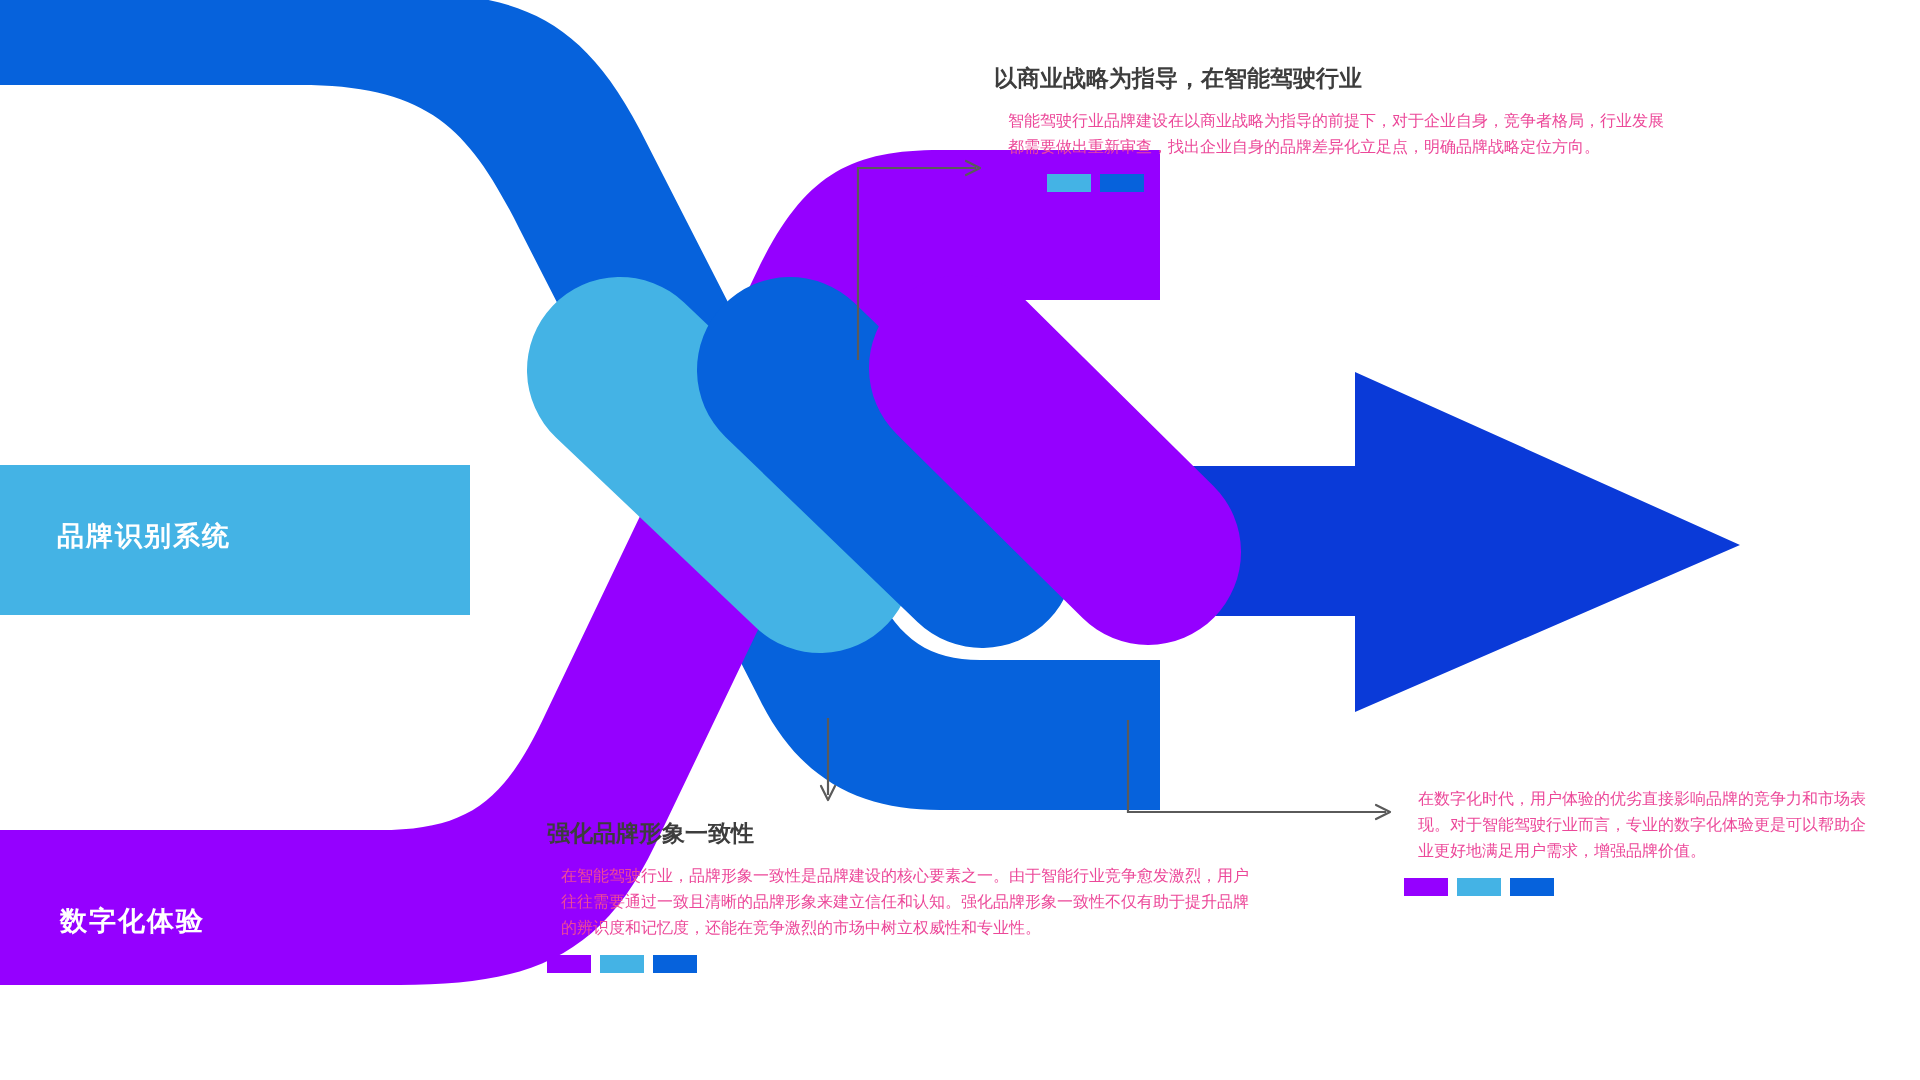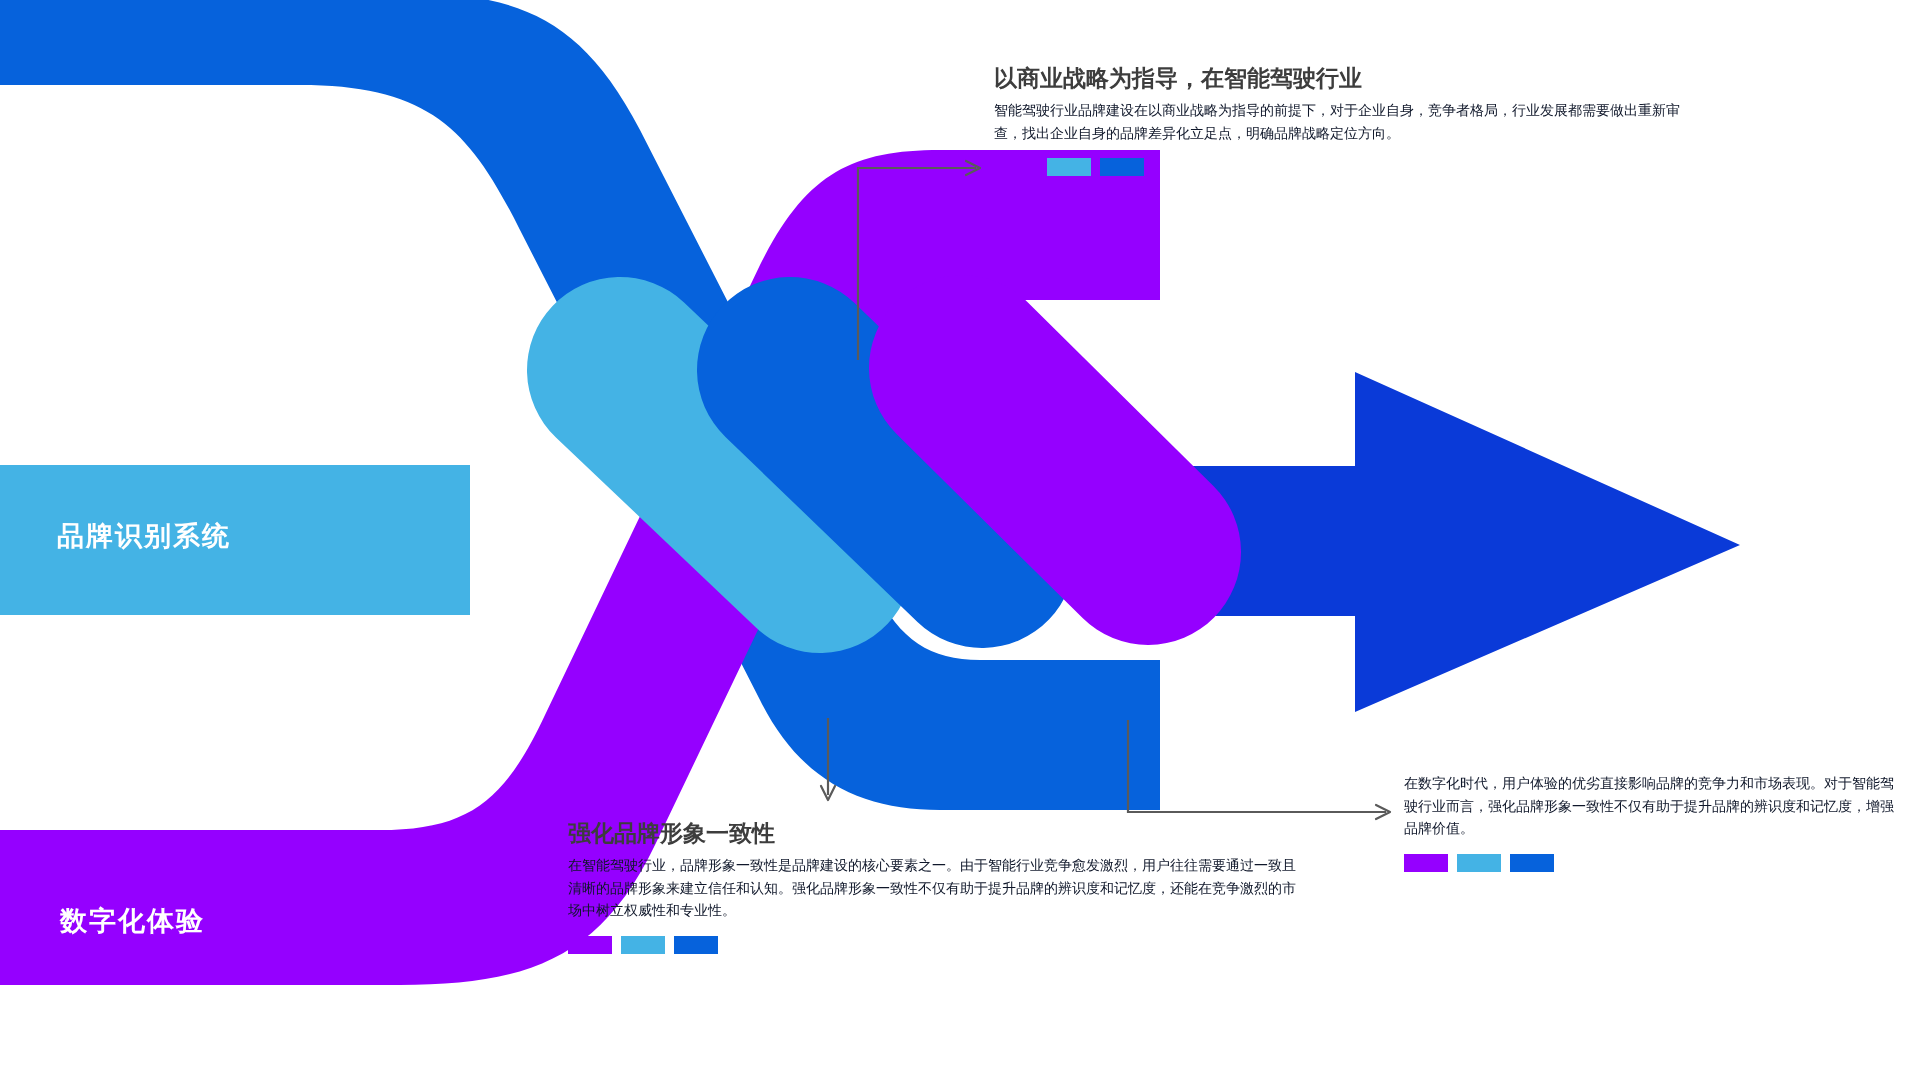--- a/index.html
+++ b/index.html
@@ -39,38 +39,38 @@
   .callout { position: absolute; }
   .callout .c-title {
     font-size: 23px;
     font-weight: 700;
     color: #3d3d3d;
     line-height: 1.35;
     margin: 0 0 5px 0;
     white-space: nowrap;
   }
   .callout .c-body {
-    font-size: 14px;
+    font-size: 16px;
     font-weight: 400;
-    color: #0f172a;
+    color: #ec4899;
     line-height: 1.62;
-    margin: 0;
+    margin: 14px;
   }
   .swatches {
     display: flex;
     gap: 9px;
     margin-top: 14px;
   }
   .swatches .sw {
     width: 44px;
     height: 18px;
   }
 
   #callout-strategy { left: 994px; top: 63px; width: 690px; }
-  #callout-consistency { left: 568px; top: 818px; width: 730px; }
+  #callout-consistency { left: 547px; top: 818px; width: 730px; }
   #callout-digital { left: 1404px; top: 772px; width: 490px; }
 
   
 </style>
 </head>
 <body>
 
 <div id="stage">
 
   <svg id="artwork" viewBox="0 0 1920 1080" xmlns="http://www.w3.org/2000/svg">
@@ -182,21 +182,21 @@
     <p class="c-title">强化品牌形象一致性</p>
     <p class="c-body">在智能驾驶行业，品牌形象一致性是品牌建设的核心要素之一。由于智能行业竞争愈发激烈，用户往往需要通过一致且清晰的品牌形象来建立信任和认知。强化品牌形象一致性不仅有助于提升品牌的辨识度和记忆度，还能在竞争激烈的市场中树立权威性和专业性。</p>
     <div class="swatches">
       <span class="sw" style="background:#9500FF"></span>
       <span class="sw" style="background:#44B3E5"></span>
       <span class="sw" style="background:#0662DC"></span>
     </div>
   </div>
 
   <div class="callout" id="callout-digital">
-    <p class="c-body">在数字化时代，用户体验的优劣直接影响品牌的竞争力和市场表现。对于智能驾驶行业而言，强化品牌形象一致性不仅有助于提升品牌的辨识度和记忆度，增强品牌价值。</p>
+    <p class="c-body">在数字化时代，用户体验的优劣直接影响品牌的竞争力和市场表现。对于智能驾驶行业而言，专业的数字化体验更是可以帮助企业更好地满足用户需求，增强品牌价值。</p>
     <div class="swatches">
       <span class="sw" style="background:#9500FF"></span>
       <span class="sw" style="background:#44B3E5"></span>
       <span class="sw" style="background:#0662DC"></span>
     </div>
   </div>
 
 </div>
 
 </body></html>

